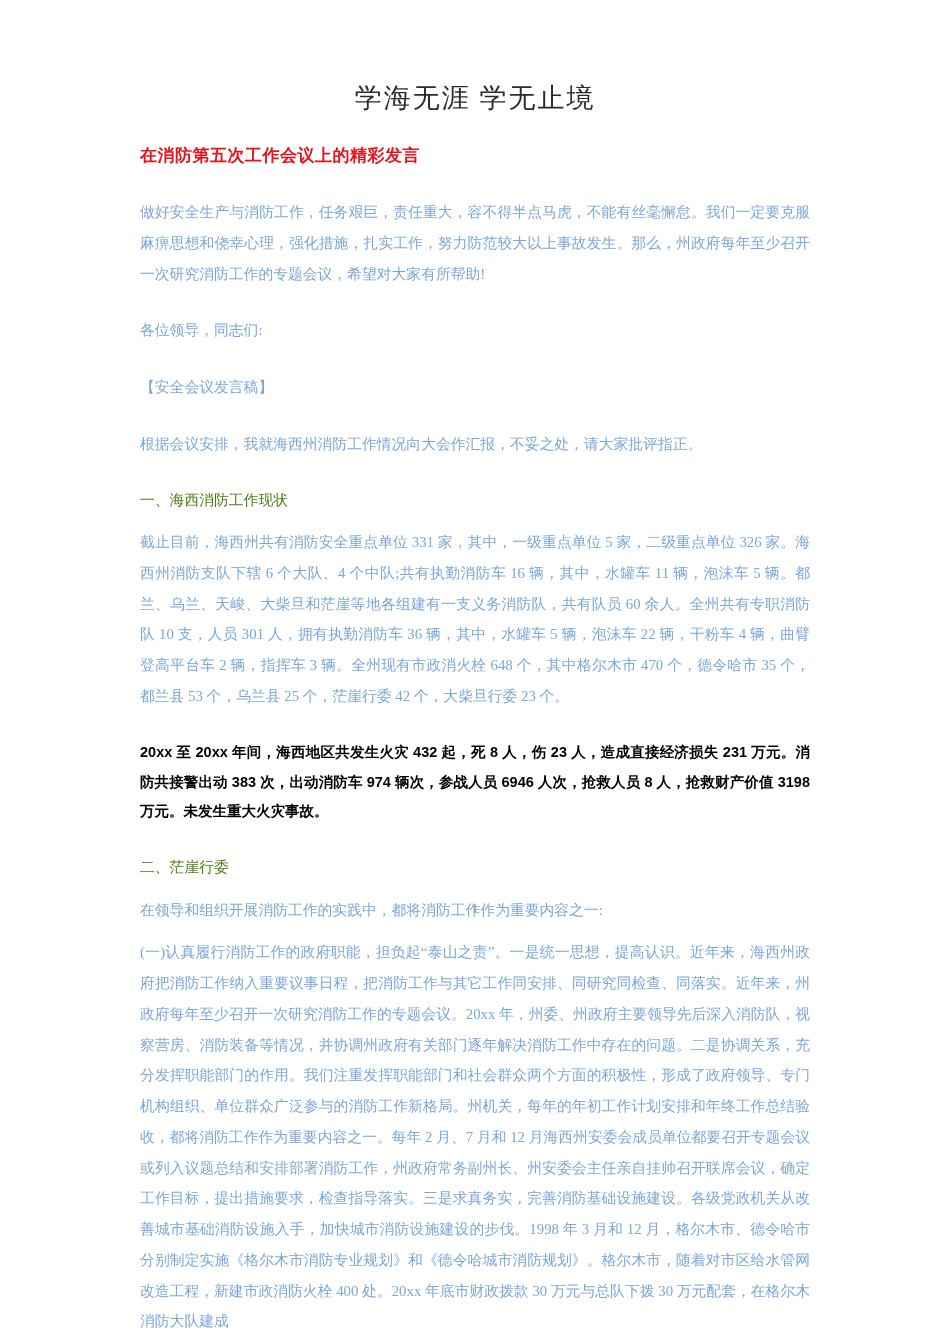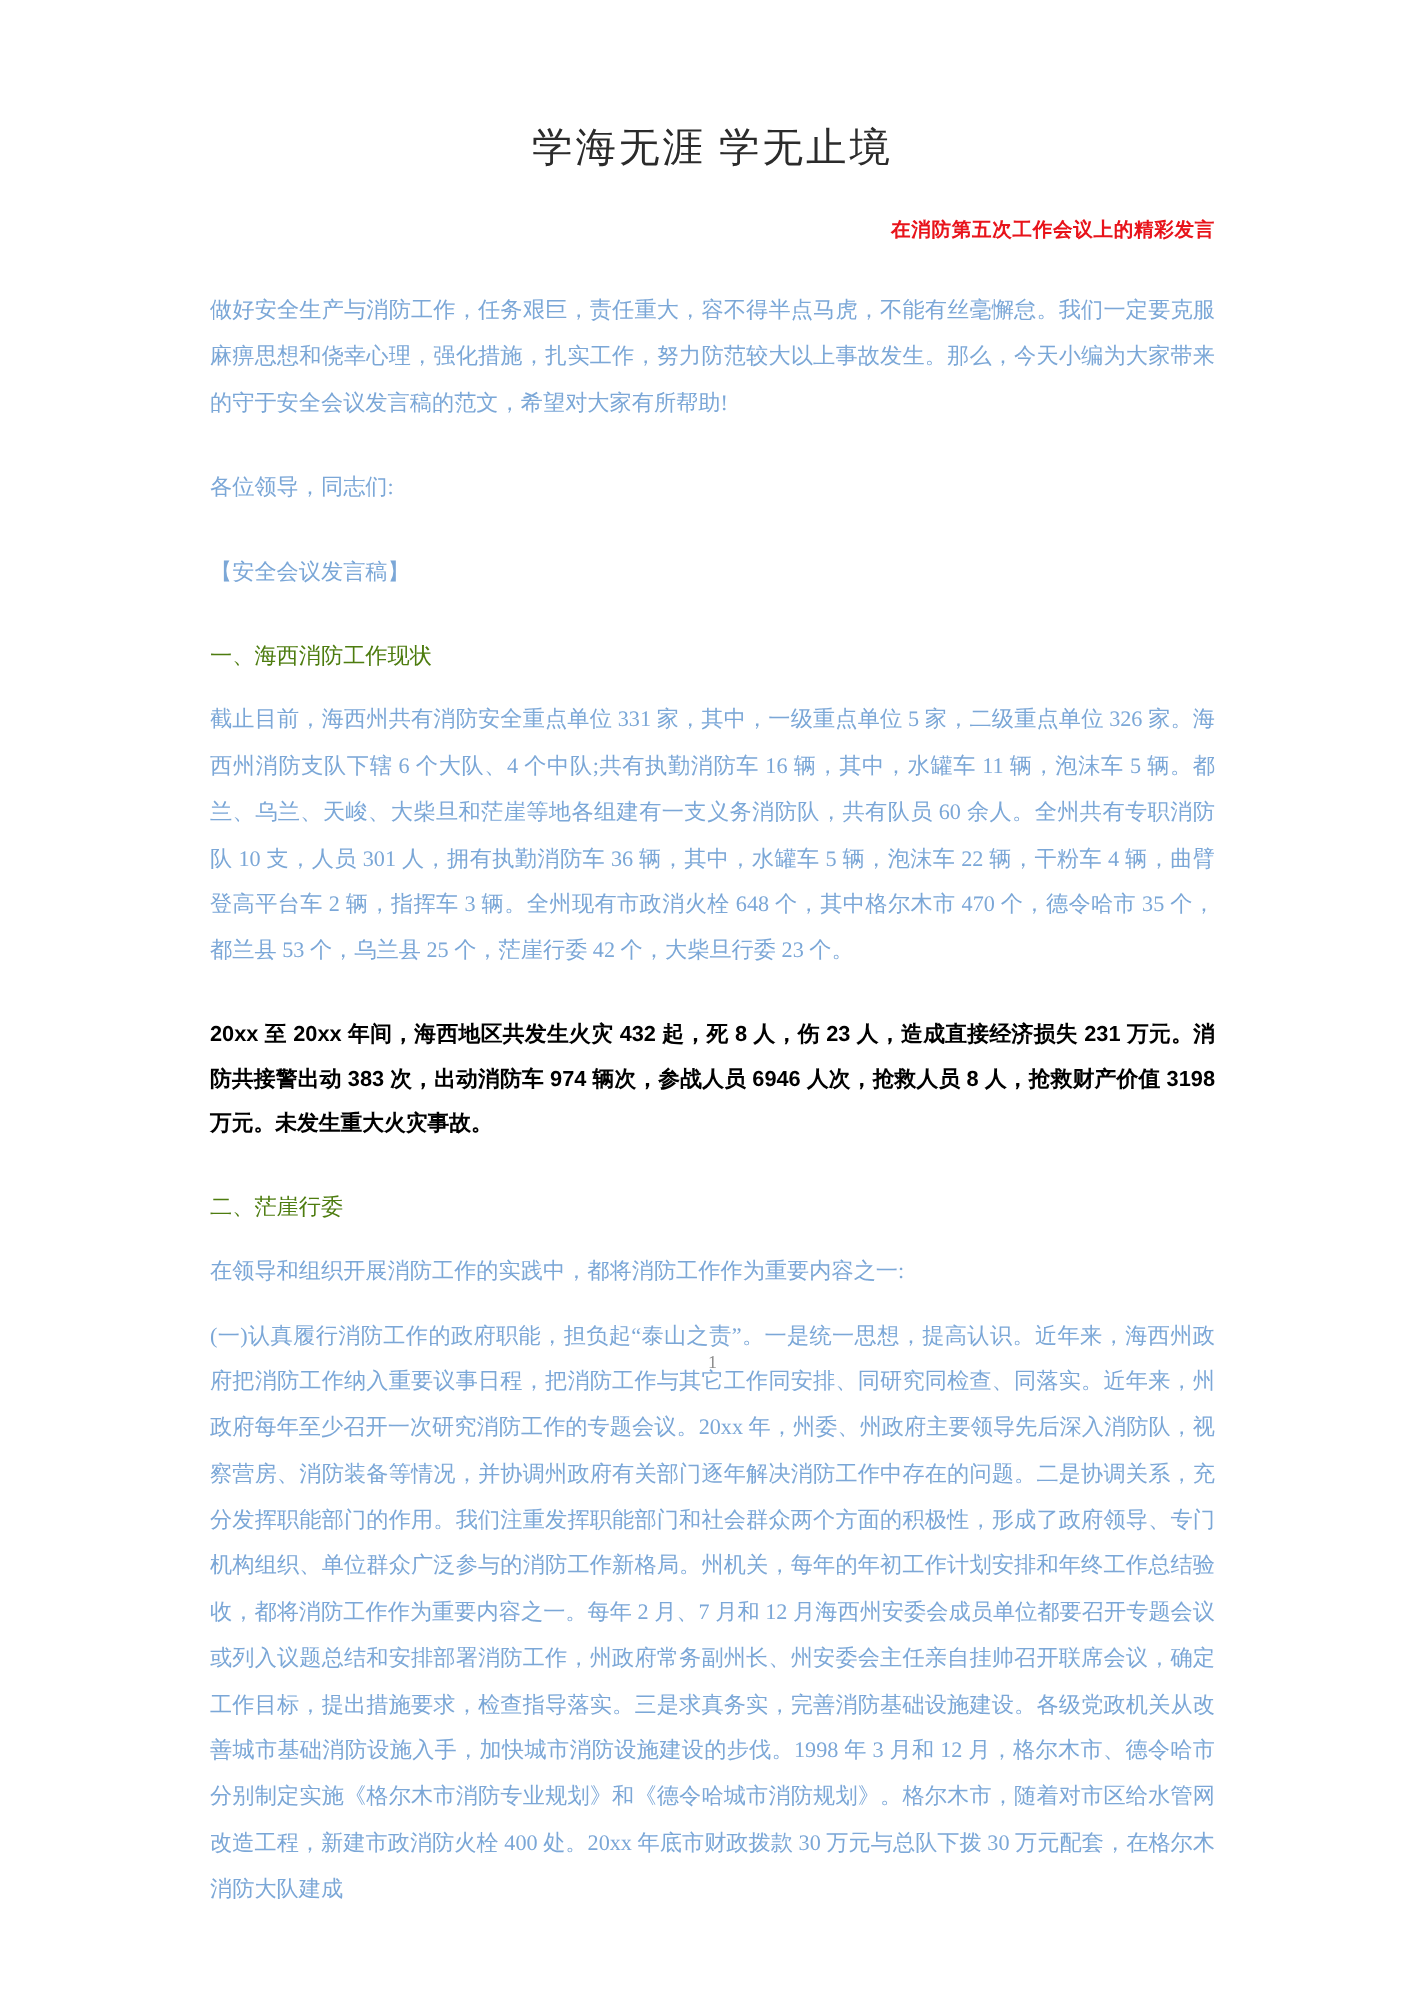--- a/index.html
+++ b/index.html
@@ -24,22 +24,22 @@
   .doc-title {
     text-align: center;
     font-size: 27px;
     color: #2b2b2b;
     letter-spacing: 2px;
     font-weight: 400;
     margin: 18px 0 0 0;
     font-family: "Liberation Serif", "DejaVu Serif", serif;
   }
   .doc-subtitle {
-    text-align: right;
-    font-size: 13px;
+    text-align: left;
+    font-size: 17px;
     color: #e8131a;
     font-weight: 700;
     margin: 28px 0 0 0;
     letter-spacing: 0.5px;
     font-family: "Liberation Sans", sans-serif;
   }
   .body-text {
     color: #7ba7d7;
     font-size: 14.8px;
     line-height: 2.08;
@@ -78,26 +78,27 @@
 </style>
 </head>
 <body>
 
 <div class="page">
 
   <h1 class="doc-title"><span>学海无涯  学无止境</span></h1>
 
   <div class="doc-subtitle">在消防第五次工作会议上的精彩发言</div>
 
-  <p class="body-text p-gap-lg">做好安全生产与消防工作，任务艰巨，责任重大，容不得半点马虎，不能有丝毫懈怠。我们一定要克服麻痹思想和侥幸心理，强化措施，扎实工作，努力防范较大以上事故发生。那么，今天小编为大家带来的守于安全会议发言稿的范文，希望对大家有所帮助!</p>
+  <p class="body-text p-gap-lg">做好安全生产与消防工作，任务艰巨，责任重大，容不得半点马虎，不能有丝毫懈怠。我们一定要克服麻痹思想和侥幸心理，强化措施，扎实工作，努力防范较大以上事故发生。那么，州政府每年至少召开一次研究消防工作的专题会议，希望对大家有所帮助!</p>
 
   <p class="body-text p-gap-md">各位领导，同志们:</p>
 
   <p class="body-text p-gap-md">【安全会议发言稿】</p>
 
+  <p class="body-text p-gap-md">根据会议安排，我就海西州消防工作情况向大会作汇报，不妥之处，请大家批评指正。</p>
 
   <p class="heading-line">一、海西消防工作现状</p>
 
   <p class="body-text p-gap-sm">截止目前，海西州共有消防安全重点单位 331 家，其中，一级重点单位 5 家，二级重点单位 326 家。海西州消防支队下辖 6 个大队、4 个中队;共有执勤消防车 16 辆，其中，水罐车 11 辆，泡沫车 5 辆。都兰、乌兰、天峻、大柴旦和茫崖等地各组建有一支义务消防队，共有队员 60 余人。全州共有专职消防队 10 支，人员 301 人，拥有执勤消防车 36 辆，其中，水罐车 5 辆，泡沫车 22 辆，干粉车 4 辆，曲臂登高平台车 2 辆，指挥车 3 辆。全州现有市政消火栓 648 个，其中格尔木市 470 个，德令哈市 35 个，都兰县 53 个，乌兰县 25 个，茫崖行委 42 个，大柴旦行委 23 个。</p>
 
   <p class="stat-para">20xx 至 20xx 年间，海西地区共发生火灾 432 起，死 8 人，伤 23 人，造成直接经济损失 231 万元。消防共接警出动 383 次，出动消防车 974 辆次，参战人员 6946 人次，抢救人员 8 人，抢救财产价值 3198 万元。未发生重大火灾事故。</p>
 
   <p class="heading-line">二、茫崖行委</p>
 
   <p class="body-text p-gap-sm">在领导和组织开展消防工作的实践中，都将消防工作作为重要内容之一:</p>

